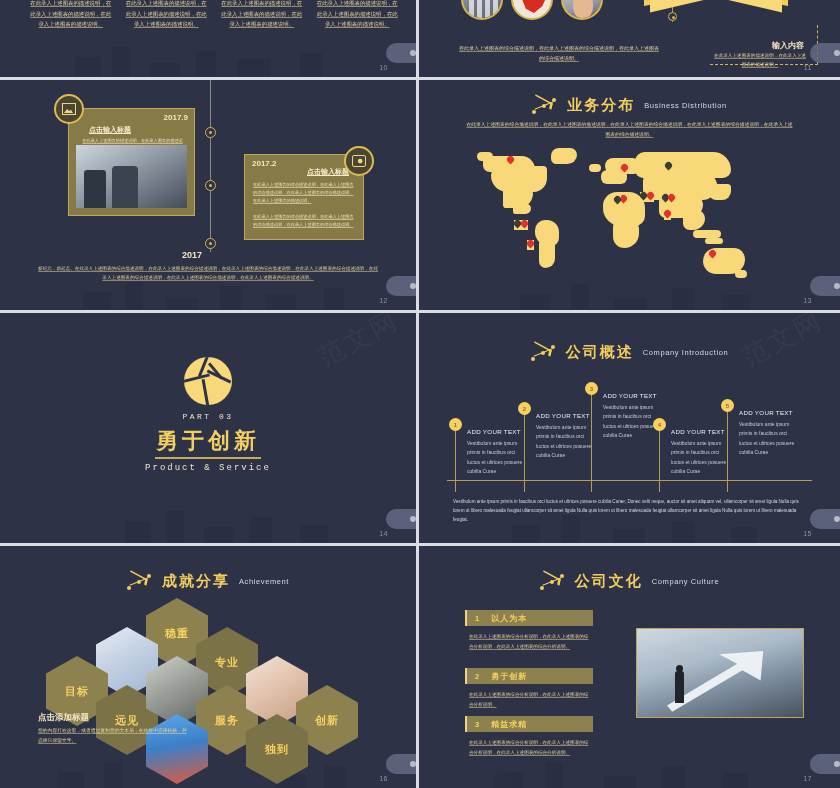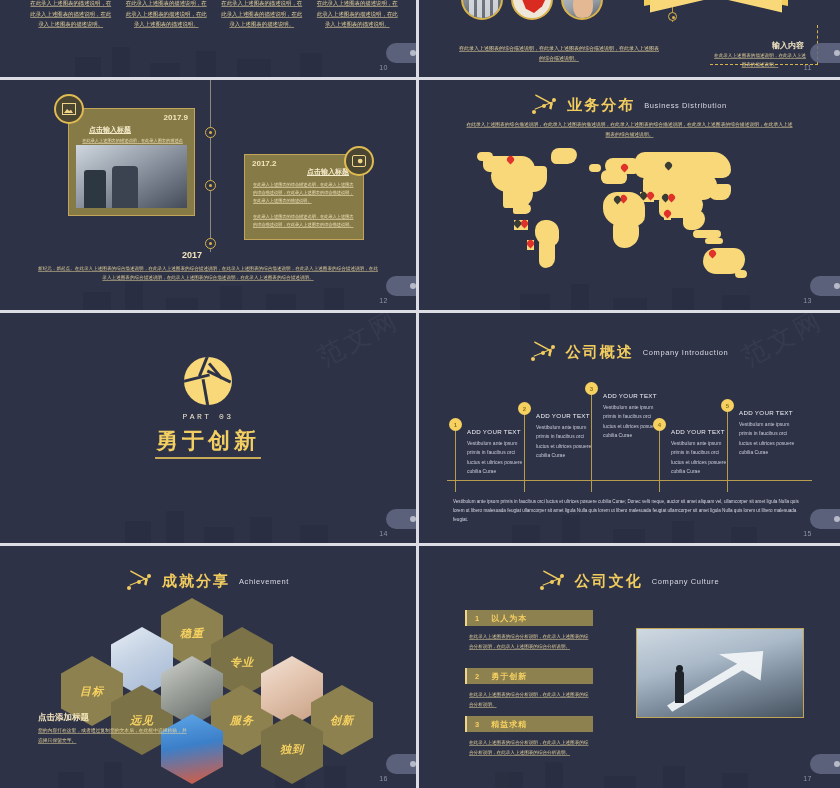--- a/index.html
+++ b/index.html
@@ -184,21 +184,21 @@
   .intro-item .stem { position: absolute; left: 6px; top: 12px; width: 1px; background: #b79c4e; }
   .intro-item .num { position: absolute; left: 0; top: 0; width: 13px; height: 13px; border-radius: 50%;
      background: #f6d160; color: #8b7320; font-size: 6px; font-weight: bold;
      display: flex; align-items: center; justify-content: center; }
   .intro-item .h { position: absolute; left: 18px; top: 10px; width: 62px; font-size: 6.2px; color: #edeef2; letter-spacing: .3px; }
   .intro-item .b { position: absolute; left: 18px; top: 21px; width: 60px; font-size: 5px; line-height: 1.85; color: #c9cbd6; }
   .intro-foot { position: absolute; left: 34px; right: 34px; top: 185px;
      font-size: 4.6px; line-height: 1.95; color: #d5d7e0; }
 
   
-  .hexwrap { position: absolute; left: 61px; top: 40px; width: 330px; height: 165px; font-style: italic; }
+  .hexwrap { position: absolute; left: 46px; top: 40px; width: 330px; height: 165px; }
   .hex { position: absolute; width: 62px; height: 70px;
      clip-path: polygon(50% 0,100% 25%,100% 75%,50% 100%,0 75%,0 25%);
      display: flex; align-items: center; justify-content: center;
      font-size: 11px; font-weight: bold; letter-spacing: 1px; overflow: hidden; }
   .hex.gold { background: #8d8150; color: #f6d160; }
   .hex.gold.b2 { background: #7c7247; }
   .hex.img { background: #aeb6c0; }
   .hex.img.i1 { background: linear-gradient(150deg,#e8eef6 0%,#c6d3e4 40%,#9fb4d2 100%); }
   .hex.img.i2 { background: linear-gradient(150deg,#cfd2cd 0%,#9b9f9a 45%,#5d625e 100%); }
   .hex.img.i3 { background: linear-gradient(170deg,#5ea7e8 0%,#3c7fc9 45%,#e05a3a 100%); }
@@ -421,20 +421,21 @@
     <div class="globe">
       <i style="left:-4px;top:20px;width:30px;height:3px;transform:rotate(-14deg)"></i>
       <i style="left:18px;top:-2px;width:3px;height:22px;transform:rotate(22deg)"></i>
       <i style="left:22px;top:18px;width:26px;height:3px;transform:rotate(26deg)"></i>
       <i style="left:20px;top:22px;width:3px;height:28px;transform:rotate(-10deg)"></i>
       <i style="left:30px;top:4px;width:3px;height:20px;transform:rotate(-40deg)"></i>
     </div>
     <div class="part-lbl">PART  03</div>
     <div class="part-cn">勇于创新</div>
     <div class="part-rule"></div>
+    <div class="part-en">Product &amp; Service</div>
     <div class="pill"></div>
     <div class="pgnum">14</div>
   </div>
 
   <div class="slide s15 col2 row3">
     <div class="wm">范文网</div>
     <div class="skyline">
       <i style="left:22%;width:28px;height:18px"></i>
         <i style="left:34%;width:18px;height:28px"></i>
       <i style="left:46%;width:32px;height:14px"></i>

